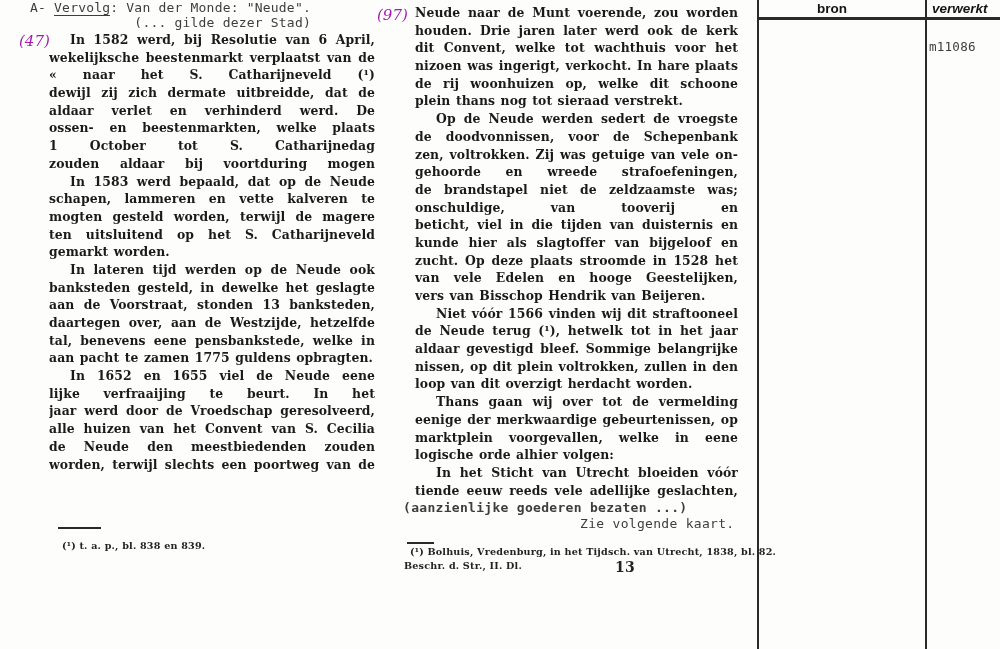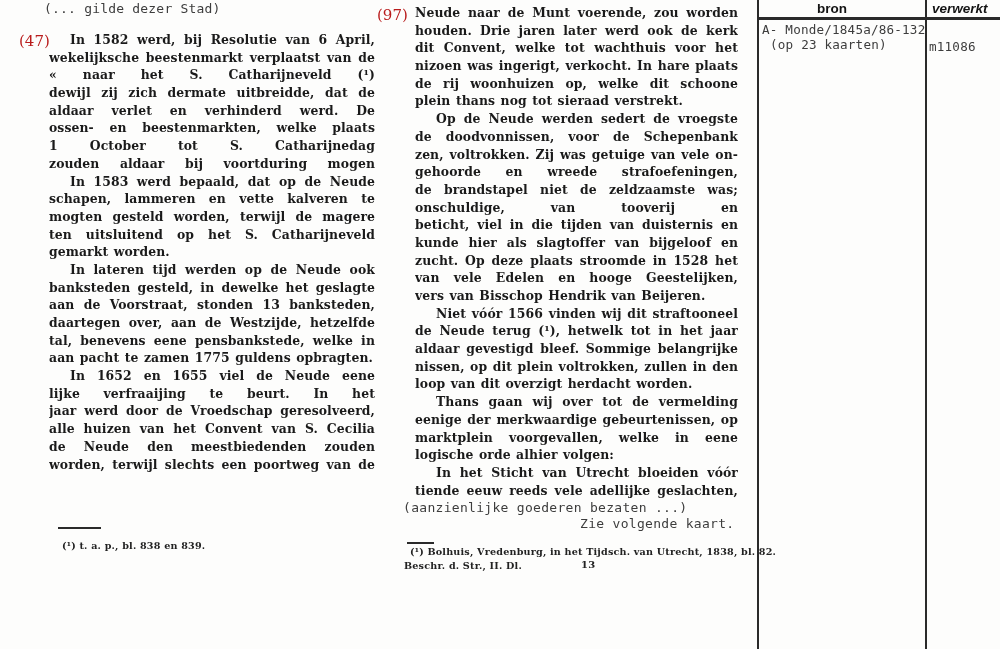--- a/index.html
+++ b/index.html
@@ -17,59 +17,60 @@
   .col-left{left:49px;top:31px;width:326px;}
   .col-right{left:415px;top:4px;width:323px;}
   .pline{
     font-size:12.4px;line-height:17.7px;height:17.7px;overflow:hidden;
     text-align:justify;text-align-last:justify;word-spacing:1px;
     font-weight:bold; letter-spacing:.1px;
   }
   .pline.pend{text-align-last:left;}
   .pline.indent{text-indent:21px;}
   
-  .margin-num{font-size:15px;color:#b91c1c;}
+  .margin-num{font-size:15px;font-style:italic;color:#a21caf;}
   .num96{left:19px;top:32px;}
   .num97{left:377px;top:6px;}
   
   .tw{font-family:"DejaVu Sans Mono","Liberation Mono",monospace;color:var(--typewriter);}
   .annot-top{left:30px;top:1px;font-size:13px;line-height:14px;letter-spacing:.2px;}
   .annot-top .l2{margin-left:14px;margin-top:1px;text-align:right;}
   .uword{border-bottom:1.6px solid var(--typewriter);padding-bottom:0px;}
-  .annot-inline{left:403px;top:500px;font-size:13px;letter-spacing:.3px;}
+  .annot-inline{left:403px;top:500px;font-size:13px;letter-spacing:.3px;font-weight:bold;}
   .annot-next{left:580px;top:516px;font-size:13px;letter-spacing:.3px;}
   
   .fn-rule{background:var(--rule);height:2px;}
   .fn-rule-left{left:58px;top:527px;width:43px;}
   .fn-rule-right{left:407px;top:542px;width:27px;}
   .fn{font-size:9.6px;color:#222;white-space:nowrap;font-weight:bold;letter-spacing:.2px;}
   .fn-left{left:62px;top:540px;}
   .fn-right1{left:410px;top:546px;}
   .fn-right2{left:404px;top:560px;text-align:center;}
-  .page-num{left:581px;top:559px;font-size:10px;font-weight:bold;}
+  .page-num{left:615px;top:559px;font-size:14px;font-weight:bold;}
   
   .vline{position:absolute;top:0;width:2px;height:649px;background:var(--rule);}
   .v1{left:757px;} .v2{left:925px;}
   .hline{position:absolute;left:757px;top:17px;width:243px;height:2.5px;background:var(--rule);}
   .th{
     font-family:"Liberation Sans","DejaVu Sans",sans-serif;font-weight:bold;
     font-size:13.5px;color:#141414;top:1px;
   }
   .th-bron{left:759px;width:146px;text-align:center;}
   .th-verwerkt{left:932px;font-style:italic;}
   .bron-entry{left:762px;top:22px;font-size:12.6px;line-height:15px;letter-spacing:.2px;}
   .bron-entry .l2{padding-left:8px;}
   .verwerkt-entry{left:929px;top:39px;font-size:12.6px;letter-spacing:.2px;}
 </style>
 </head>
 <body>
 
 <div class="page">
 
   <div class="abs tw annot-top">
+    <div><span>A- </span><span class="uword">Vervolg</span><span>: Van der Monde: "Neude".</span></div>
     <div class="l2">(... gilde dezer Stad)</div>
   </div>
 
   <div class="abs margin-num num96">(47)</div>
   <div class="abs margin-num num97">(97)</div>
 
   <div class="col col-left">
       <div class="pline indent">In 1582 werd, bij Resolutie van 6 April, de</div>
       <div class="pline">wekelijksche beestenmarkt verplaatst van de Neude</div>
       <div class="pline">« naar het S. Catharijneveld (¹) (Vredenburg),</div>
@@ -135,19 +136,15 @@
   <div class="abs fn-rule fn-rule-right"></div>
   <div class="abs fn fn-right1">(¹) Bolhuis, Vredenburg, in het Tijdsch. van Utrecht, 1838, bl. 82.</div>
   <div class="abs fn fn-right2">Beschr. d. Str., II. Dl.</div>
   <div class="abs fn page-num">13</div>
 
   <div class="vline v1"></div>
   <div class="vline v2"></div>
   <div class="hline"></div>
   <div class="abs th th-bron">bron</div>
   <div class="abs th th-verwerkt">verwerkt</div>
-  <div class="abs tw bron-entry">
-    <div>A- Monde/1845a/86-132</div>
-    <div class="l2">(op 23 kaarten)</div>
-  </div>
   <div class="abs tw verwerkt-entry">m11086</div>
 
 </div>
 
 </body></html>

